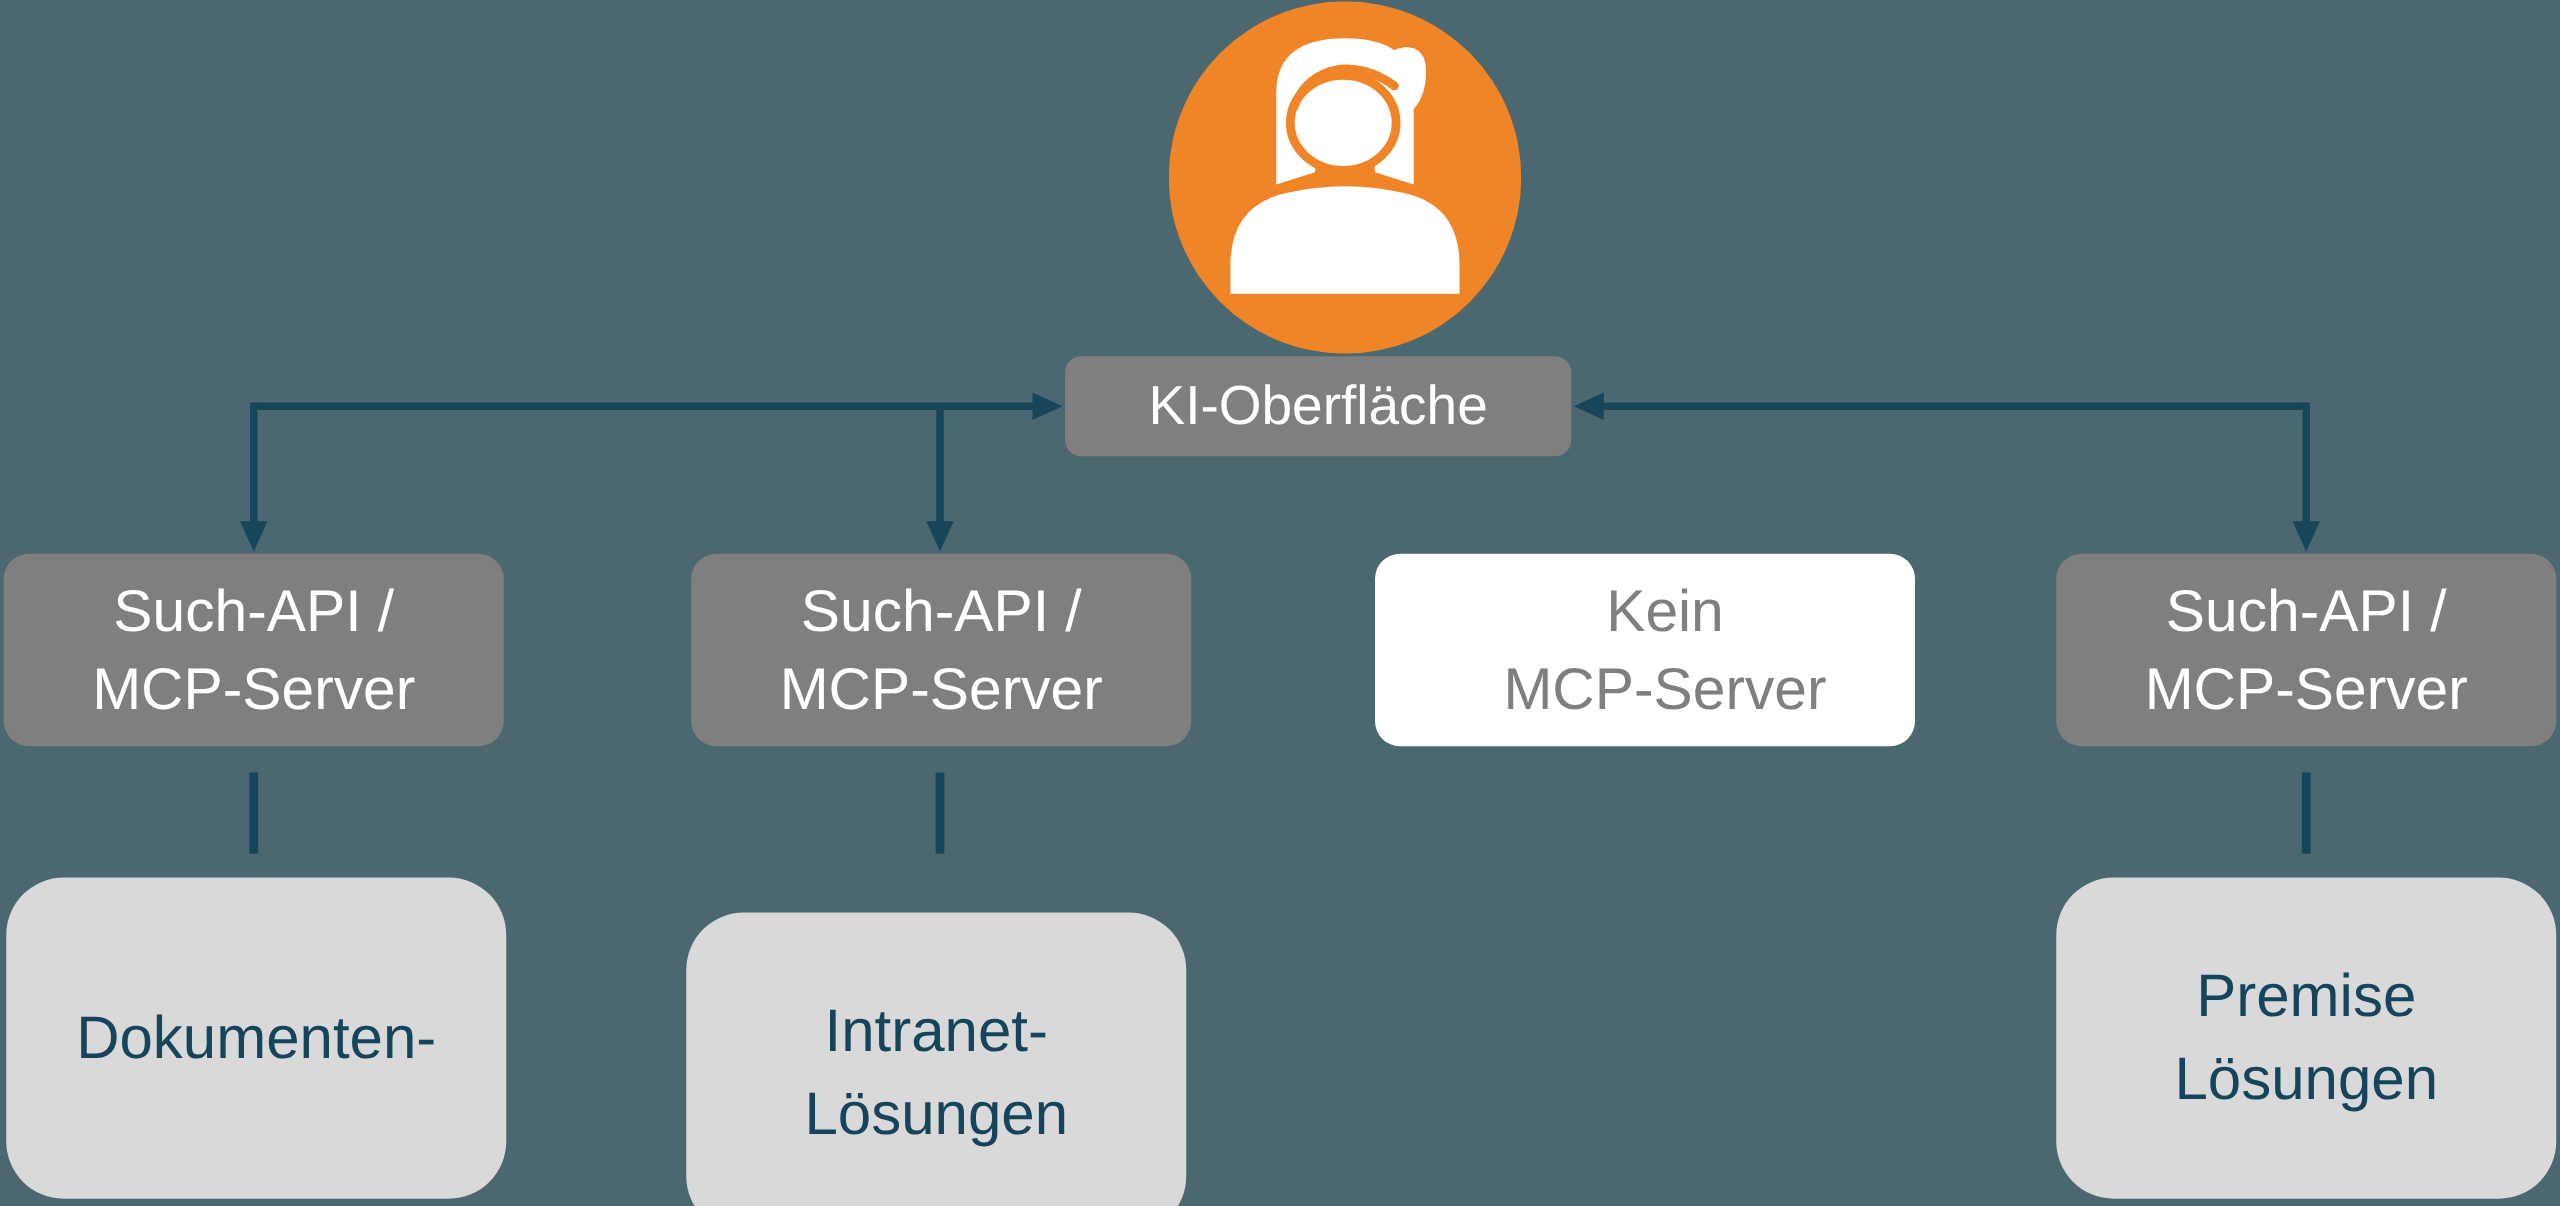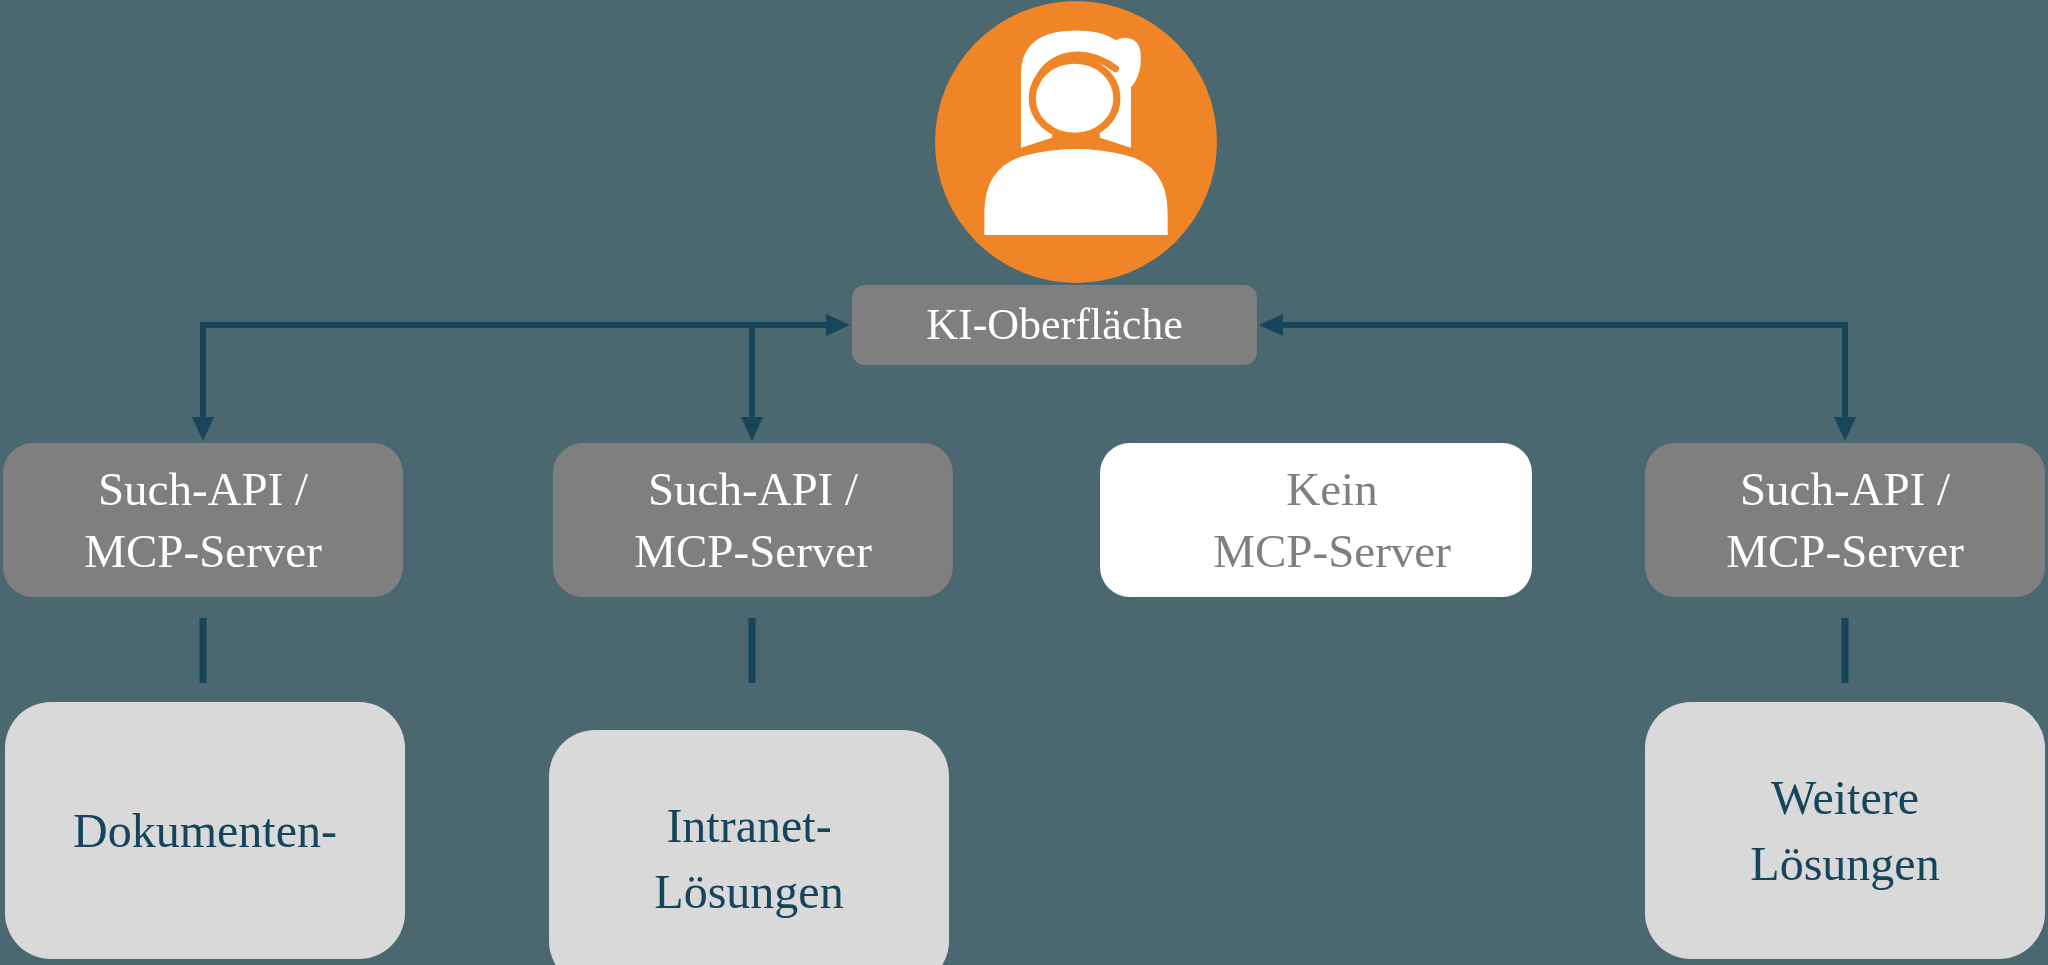--- a/index.html
+++ b/index.html
@@ -1,34 +1,34 @@
 <!DOCTYPE html>
 <html><head>
 <meta charset="utf-8">
 <style>
   html,body{margin:0;padding:0;background:#4B6770;}
   .canvas{
     position:relative;width:2048px;height:965px;overflow:hidden;
     background:#4B6770;
-    font-family:Liberation Serif, serif;
+    font-family:Liberation Sans, sans-serif;
   }
   .connectors{position:absolute;left:0;top:0;width:2048px;height:965px;}
   .node{
     position:absolute;display:flex;flex-direction:column;
     align-items:center;justify-content:center;text-align:center;
   }
   .node span{display:block;white-space:nowrap;}
   
   .root{
     left:852px;top:285px;width:405px;height:80px;border-radius:13px;
     background:#7F7F7F;color:#FFFFFF;font-size:44px;line-height:50px;
   }
   
   .mid{
-    top:443px;width:400px;height:154px;border-radius:30px;
+    top:443px;width:400px;height:154px;border-radius:20px;
     background:#7F7F7F;color:#FFFFFF;font-size:47px;line-height:62px;
   }
   .mid.white{background:#FFFFFF;color:#7F7F7F;padding-left:32px;}
   
   .bot{
     top:702px;width:400px;height:257px;border-radius:46px;
     background:#D9D9D9;color:#14455C;font-size:48px;line-height:66px;
   }
   .c1{left:3px;}  .c2{left:553px;}  .c3{left:1100px;}  .c4{left:1645px;}
   .c1b{left:5px;} .c2b{left:549px;margin-top:28px;} .c3b{left:1098px;} .c4b{left:1645px;}
@@ -101,17 +101,17 @@
   </div>
 
   <div class="node bot c1b">
     <span>Dokumenten-</span>
   </div>
   <div class="node bot c2b">
     <span>Intranet-</span>
     <span>Lösungen</span>
   </div>
   <div class="node bot c4b">
-    <span>Weitere</span>
+    <span>Premise</span>
     <span>Lösungen</span>
   </div>
 
 </div>
 
 </body></html>

